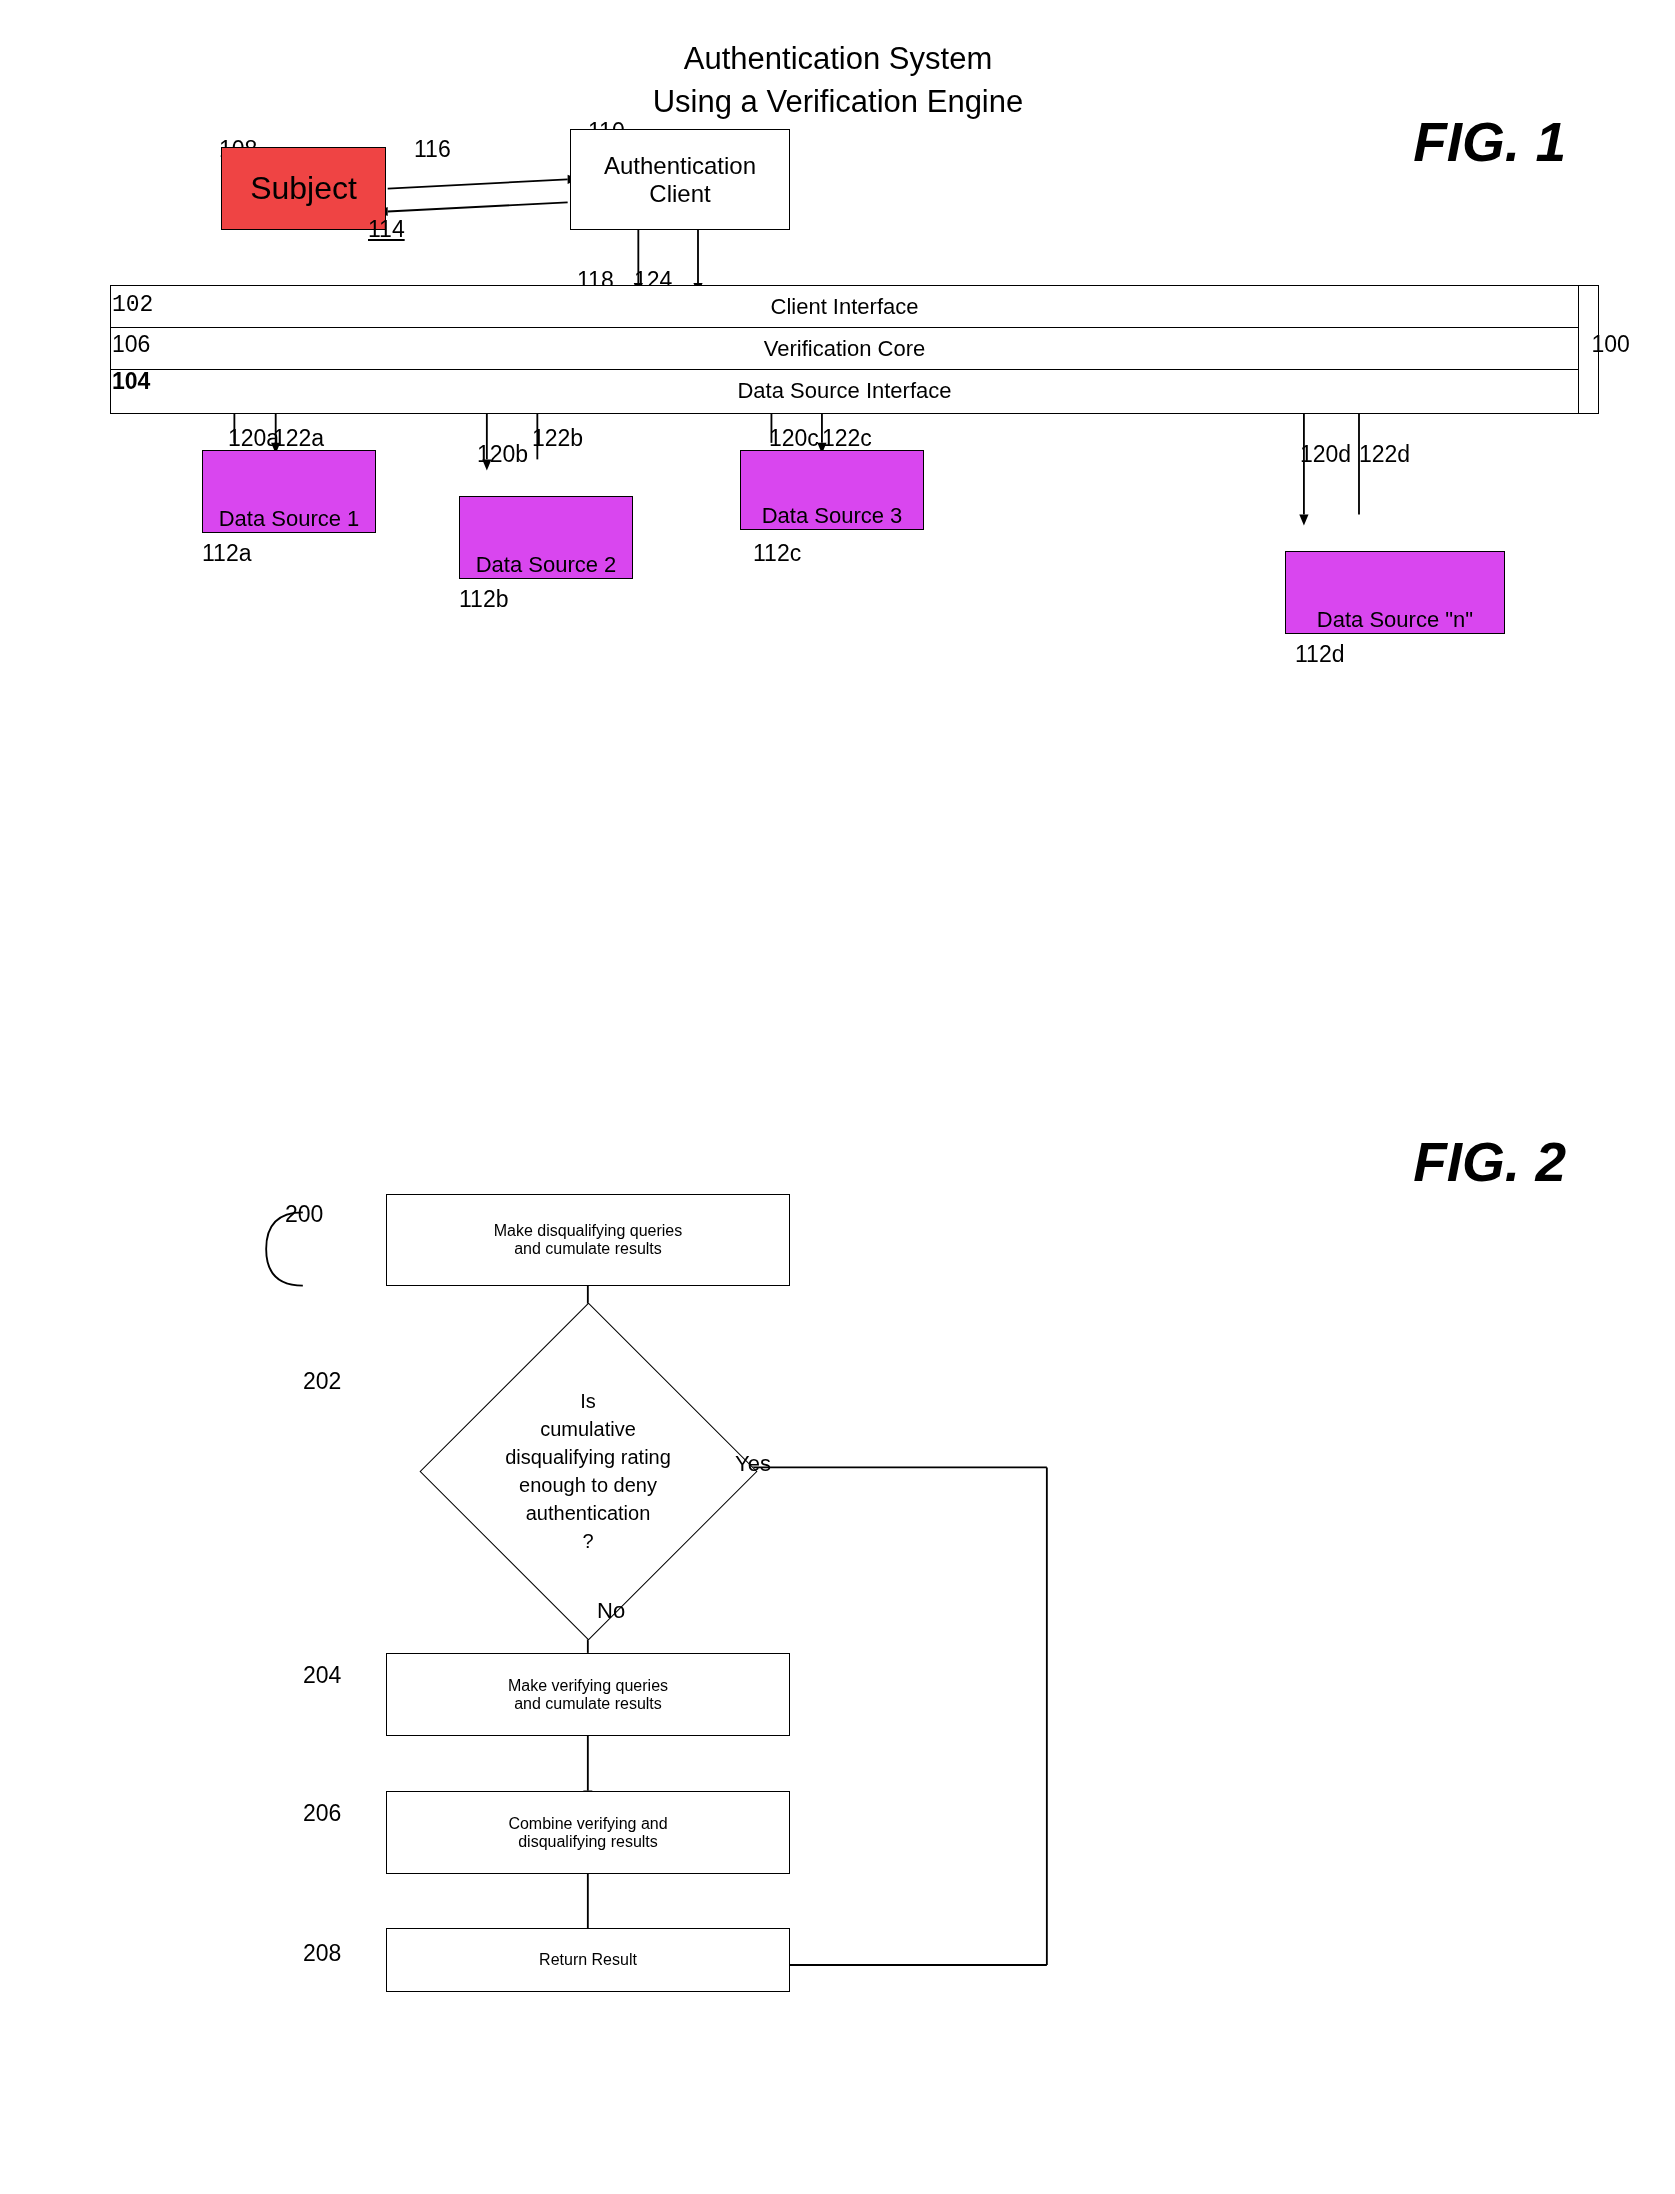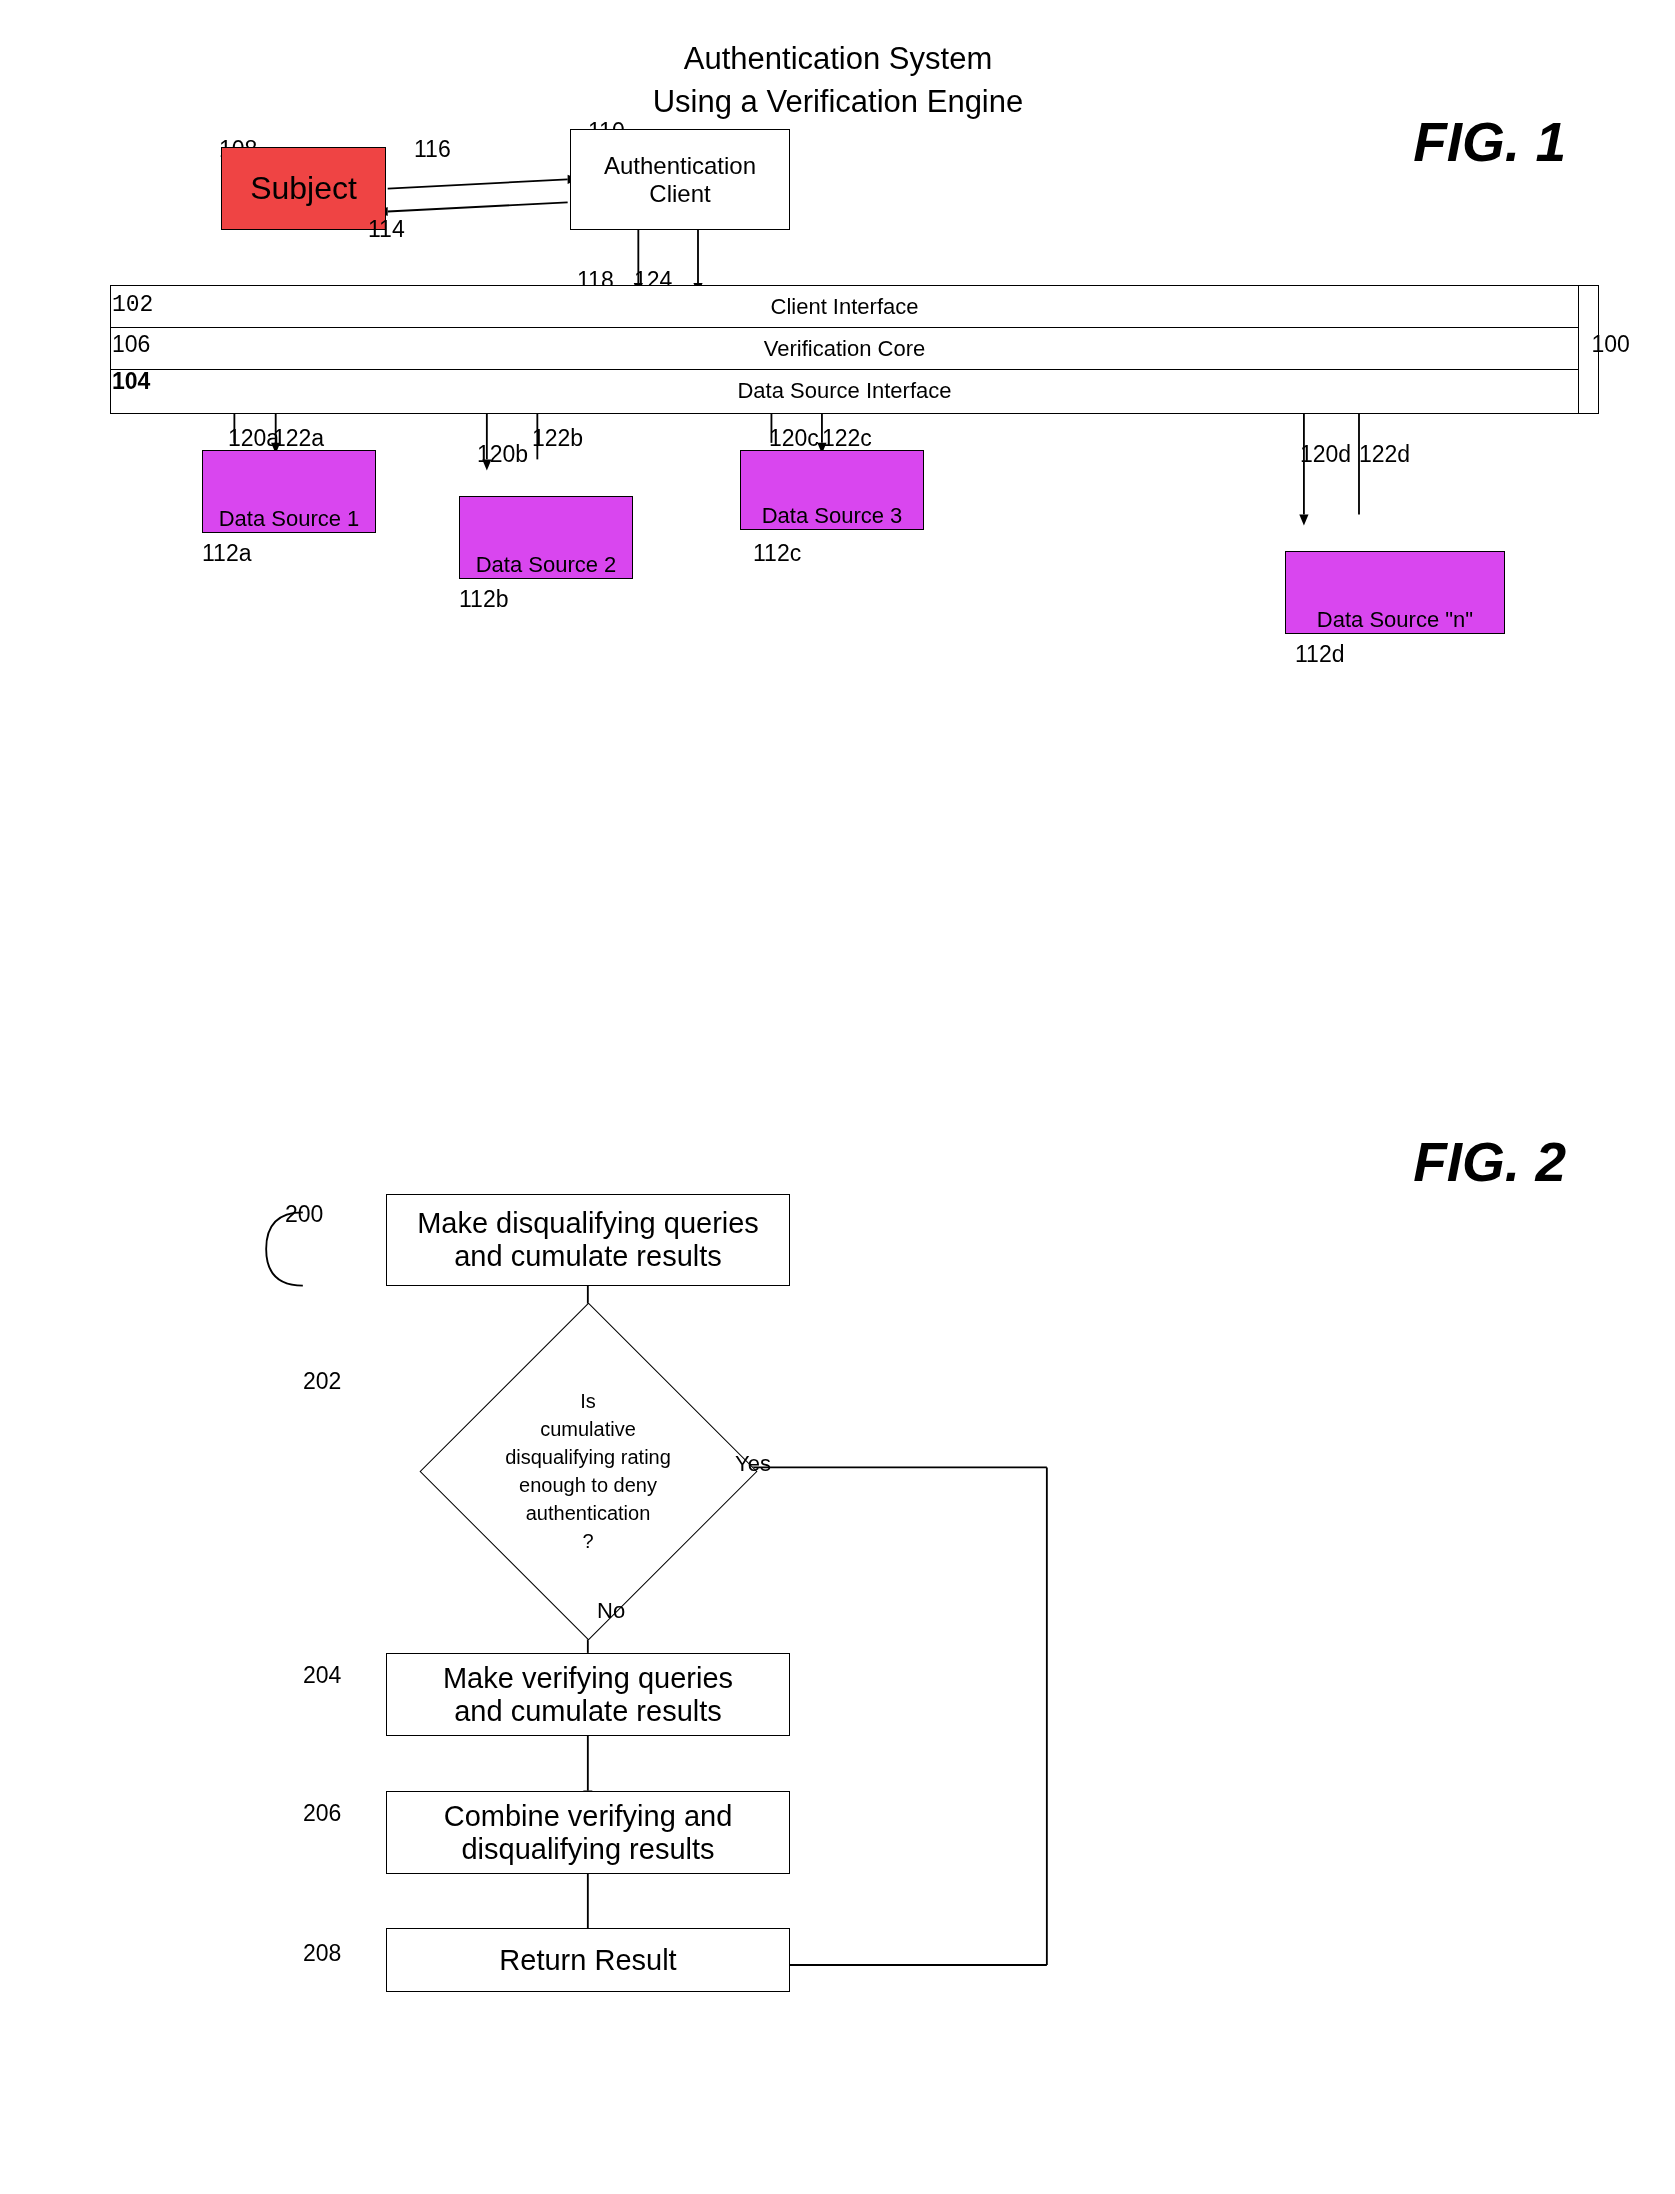--- a/index.html
+++ b/index.html
@@ -147,21 +147,21 @@
     }
 
     
     .flow-box {
       position: absolute;
       border: 1.8px solid #000;
       background: #fff;
       display: flex;
       align-items: center;
       justify-content: center;
-      font-size: 29px;
+      font-size: 16px;
       text-align: center;
       padding: 9.2px;
     }
 
     .diamond {
       width: 239px;
       height: 239px;
       background: #fff;
       border: 1.8px solid #000;
       transform: rotate(45deg);
@@ -266,21 +266,21 @@
     <div class="ref-num" style="top:81px; left:551px;">110</div>
 
     <div class="subject-box">
       <span>Subject</span>
     </div>
 
     <div class="auth-client-box">
       <span>Authentication<br>Client</span>
     </div>
 
-    <div class="ref-num" style="top:179px; left:331px;">114</div>
+    <div class="ref-num" style="top:179px; left:331px;text-decoration:underline;">114</div>
 
     <div class="ref-num" style="top:230px; left:540px;">118</div>
 
     <div class="ref-num" style="top:230px; left:597px;">124</div>
 
     <div class="system-boundary">
       <div class="boundary-row boundary-row-tall">
         <span>Client Interface</span>
       </div>
       <div class="boundary-row boundary-row-tall">

